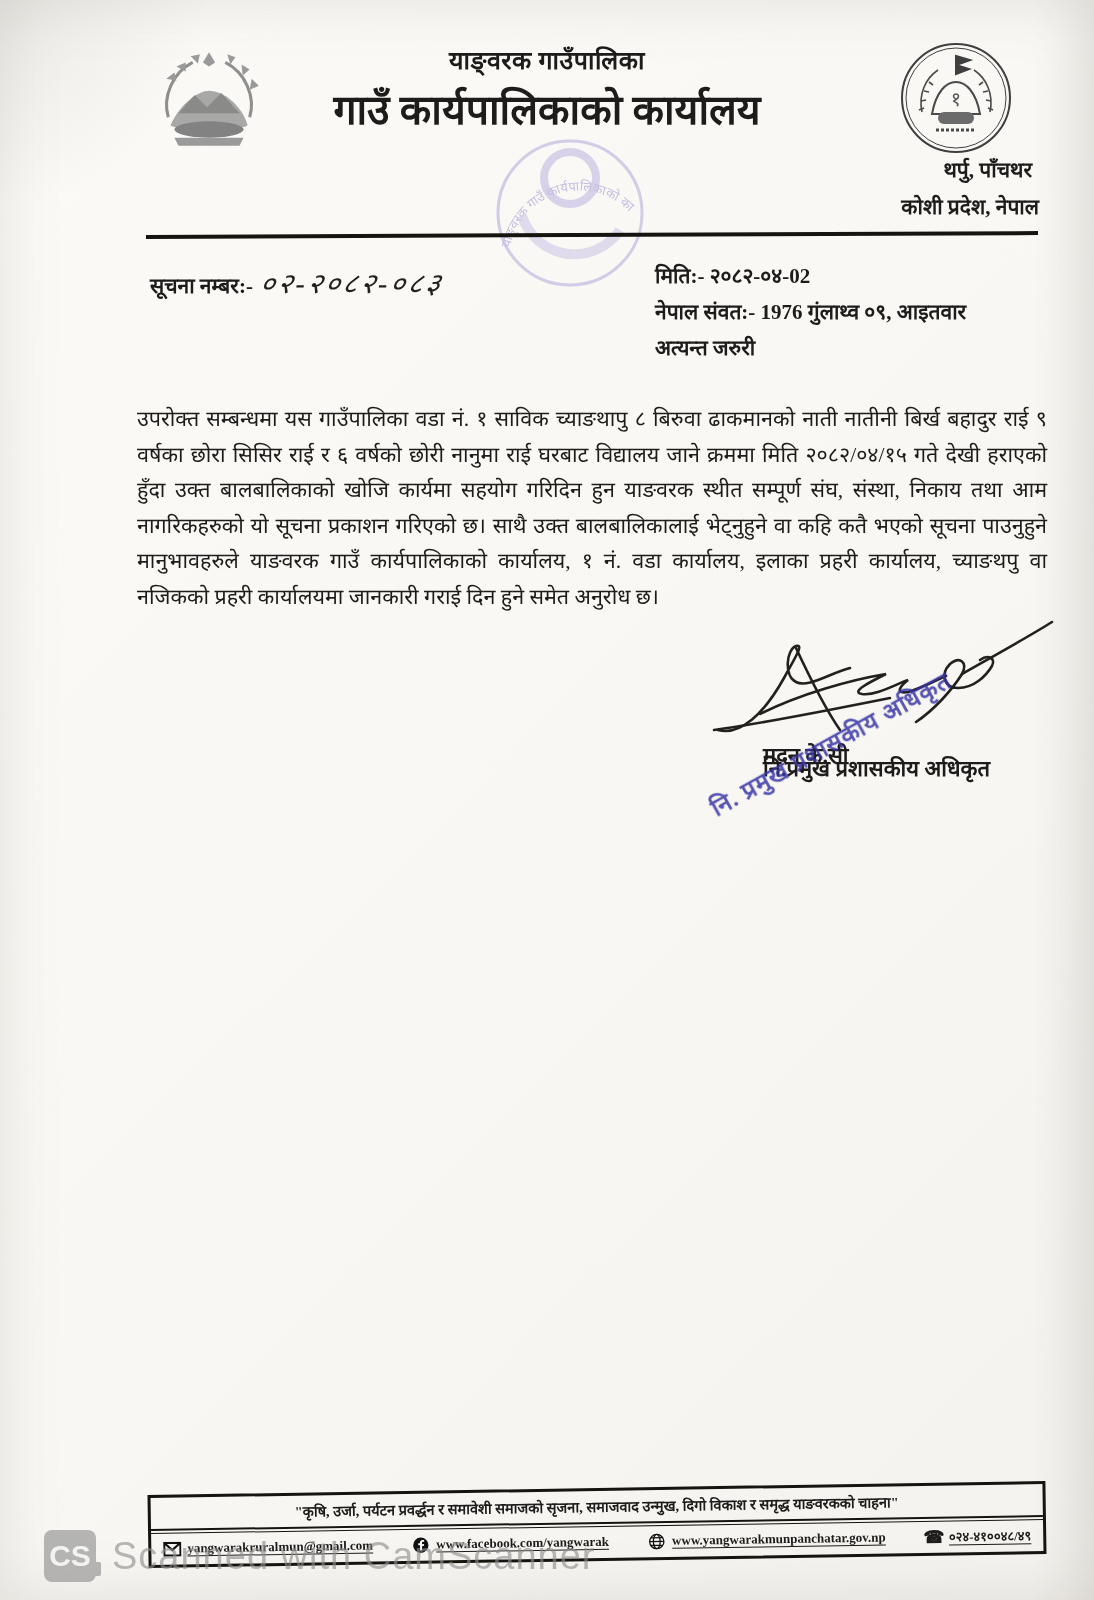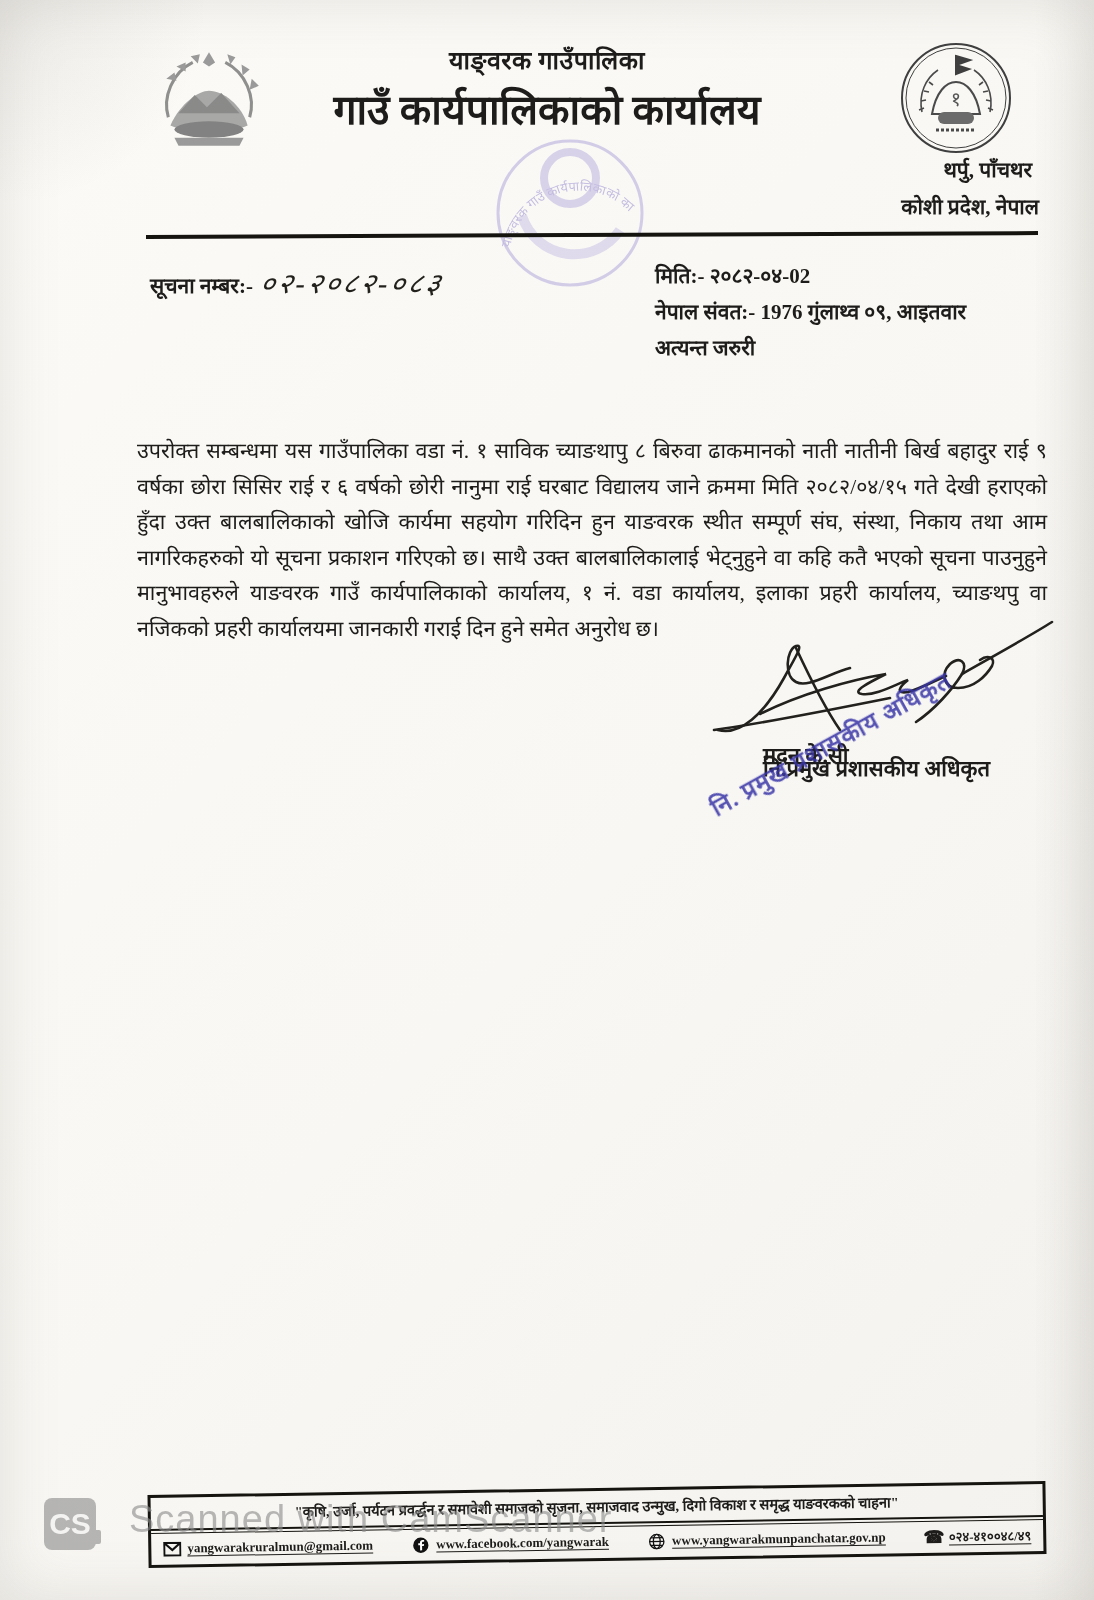--- a/index.html
+++ b/index.html
@@ -21,37 +21,37 @@
   .stamp{top:118px;left:470px;width:200px;height:200px;opacity:.38;filter:blur(.6px);}
   .header-rule{top:233px;left:146px;width:892px;height:4px;background:#15140f;transform:rotate(-.25deg);}
   
   .ref-row{top:263px;left:150px;font-size:21px;font-weight:bold;}
   .ref-hand{font-weight:normal;font-style:italic;font-size:28px;letter-spacing:3px;transform:skewX(-10deg);display:inline-block;margin-left:8px;color:#23211c;}
   .meta-block{top:258px;left:655px;font-size:21px;font-weight:bold;line-height:36px;width:400px;}
   
   .subject{top:370px;left:0;width:100%;text-align:center;font-size:24px;font-weight:bold;}
   .subject u{text-underline-offset:5px;text-decoration-thickness:2px;}
   
-  .body-par{top:434px;left:137px;width:910px;font-size:21.5px;line-height:35.5px;text-align:justify;}
+  .body-par{top:402px;left:137px;width:910px;font-size:21.5px;line-height:35.5px;text-align:justify;}
   
   .sig-svg{top:618px;left:700px;width:360px;height:130px;}
   .sig-name{top:718px;left:763px;font-size:22px;font-weight:bold;margin-top:21px;}
   .sig-title{top:752px;left:763px;font-size:22px;font-weight:bold;}
   .sig-stamp{top:790px;left:720px;width:330px;font-size:24px;font-weight:bold;color:#3a36a8;opacity:.85;
     transform:rotate(-29deg);transform-origin:left bottom;filter:blur(.3px);letter-spacing:1px;white-space:nowrap;}
   
   .footer-wrap{top:1488px;left:148px;width:898px;transform:rotate(-.9deg);}
   .footer-box{border:3px solid #15140f;background:transparent;}
   .slogan-row{border-bottom:2.5px solid #15140f;padding:5px 8px 6px;text-align:center;font-size:14.5px;font-weight:bold;}
   .contacts-row{display:flex;align-items:center;justify-content:space-between;padding:6px 12px 7px;border-top:1.5px solid #15140f;margin-top:2px;}
   .contact{display:flex;align-items:center;gap:6px;font-size:13px;font-weight:bold;}
   .contact .txt{text-decoration:underline;text-underline-offset:3px;}
   .cicon{display:inline-flex;align-items:center;justify-content:center;width:18px;height:18px;}
   
-  .wm{top:1498px;left:44px;display:flex;gap:33px;opacity:.62;z-index:5;}
+  .wm{top:1530px;left:44px;display:flex;align-items:center;gap:16px;opacity:.62;z-index:5;}
   .wm-logo{width:52px;height:52px;background:#8d8d8d;border-radius:8px;color:#f2f2f2;font-family:"Liberation Sans",sans-serif;
     font-weight:bold;font-size:30px;display:flex;align-items:center;justify-content:center;position:relative;}
   .wm-logo::after{content:"";position:absolute;right:-5px;bottom:6px;width:10px;height:14px;background:#8d8d8d;border-radius:2px;}
   .wm-text{font-family:"Liberation Sans",sans-serif;font-size:38px;color:#8d8d8d;letter-spacing:1px;}
   
   .shade-tl{top:0;left:0;width:220px;height:200px;background:radial-gradient(circle at 0 0,rgba(90,85,75,.10),transparent 70%);}
   .shade-r{top:0;right:0;width:60px;height:100%;background:linear-gradient(to left,rgba(110,105,95,.07),transparent);}
 </style>
 </head>
 <body>

